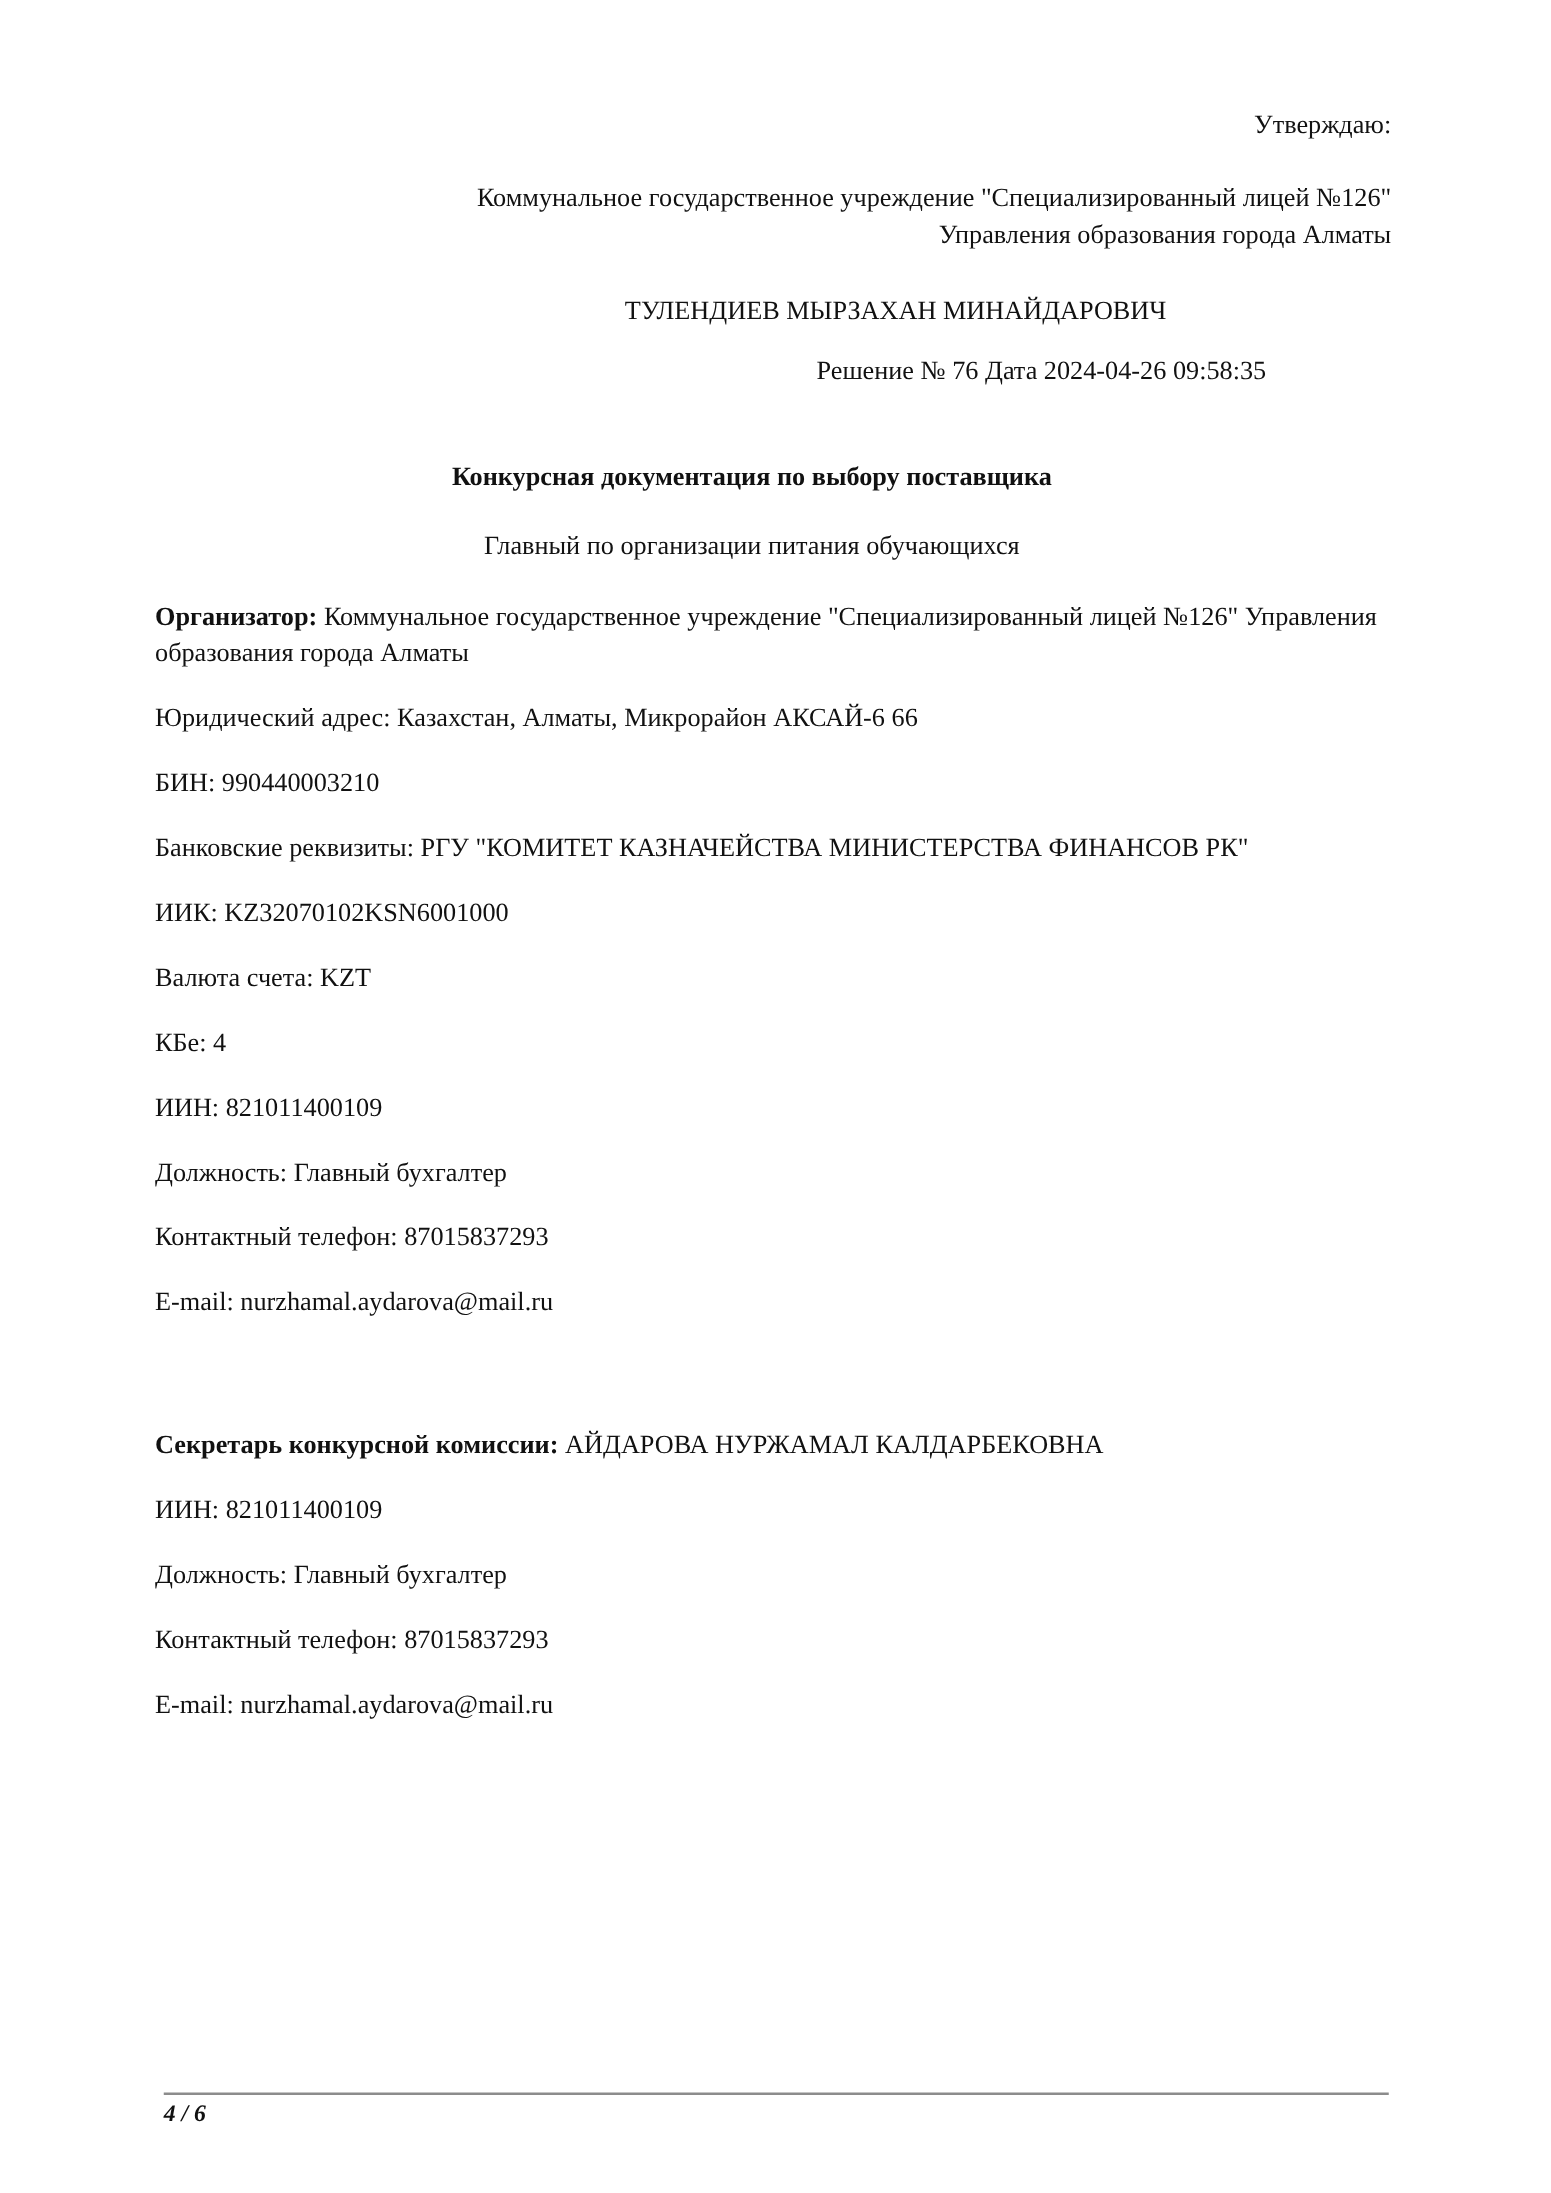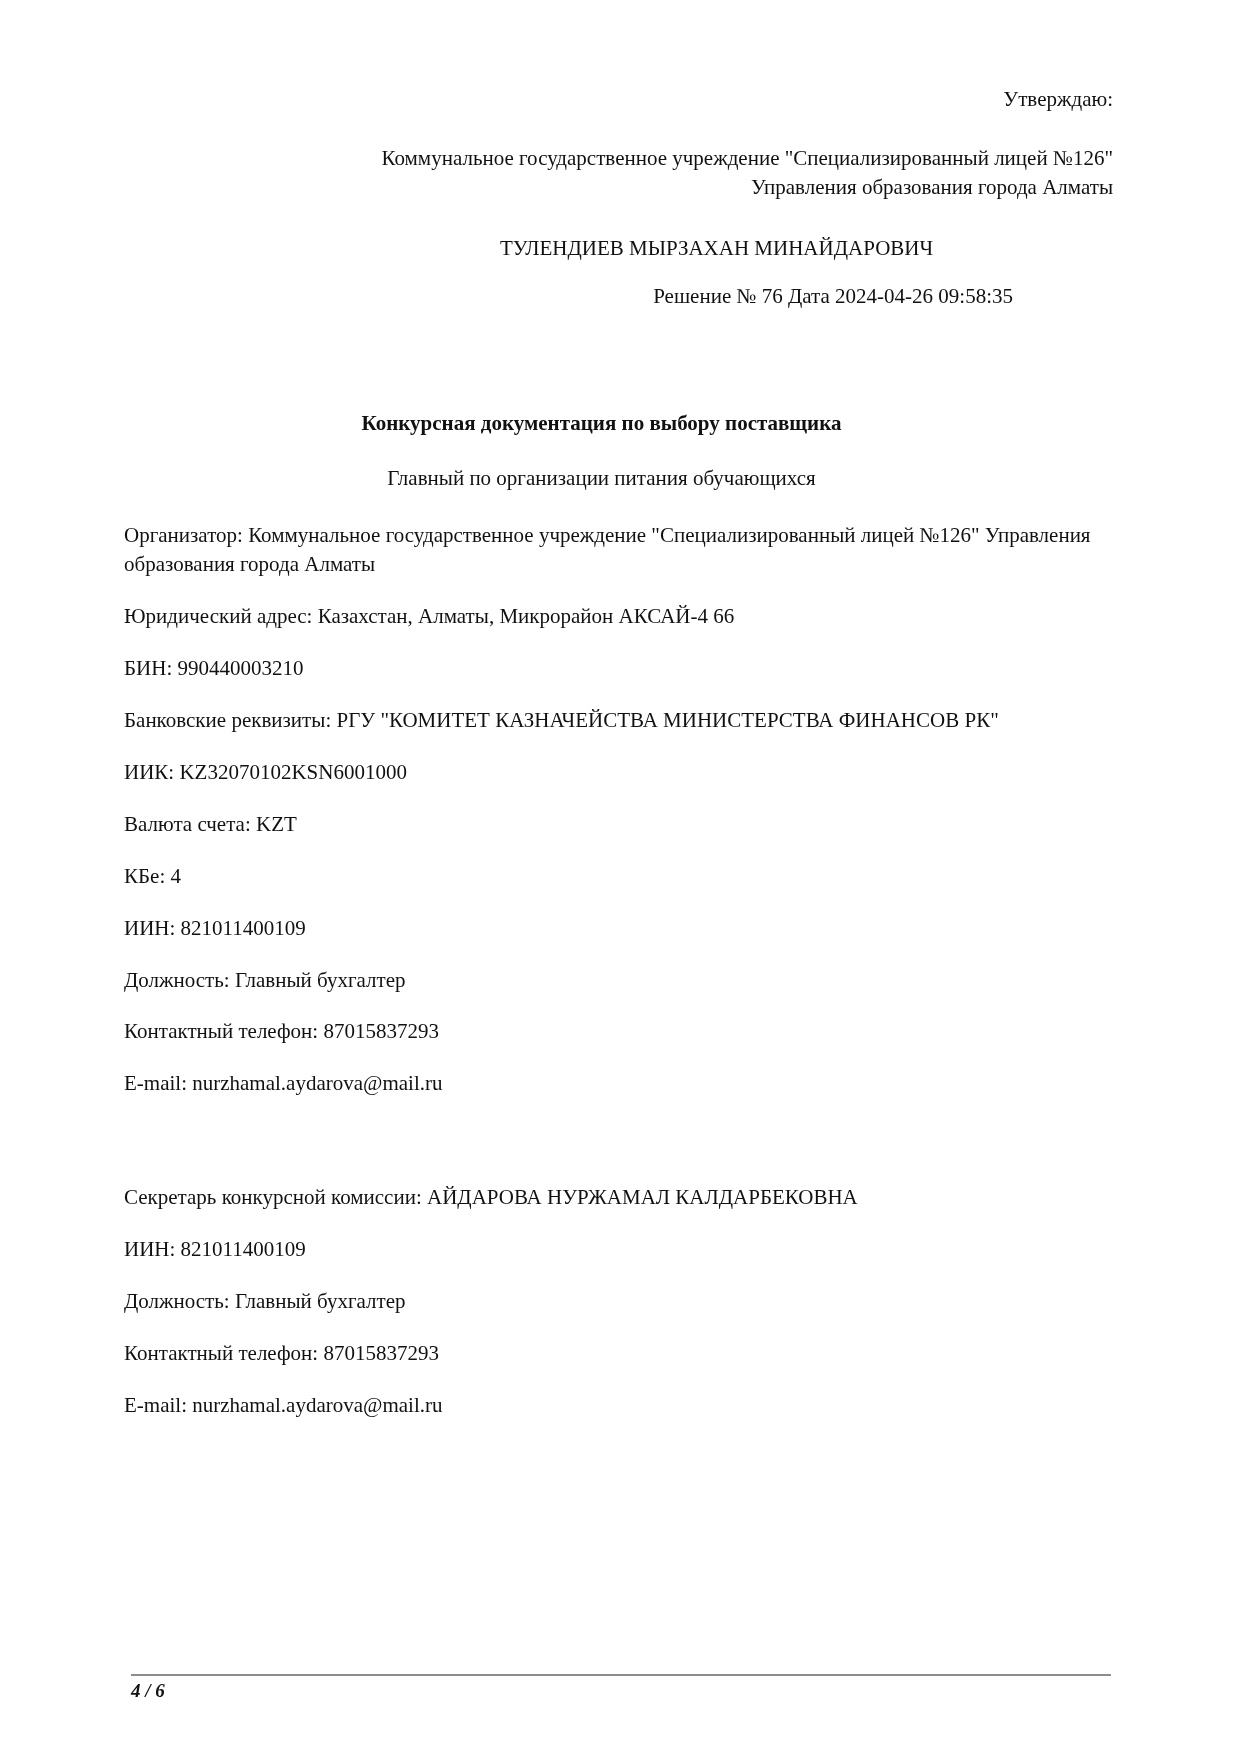--- a/index.html
+++ b/index.html
@@ -29,33 +29,33 @@
   }
   .approve-line { margin: 0 0 30px 0; }
   .org-name-line { margin: 0 0 32px 0; }
   .approver-line { margin: 0 0 19px 0; text-align: center; }
   .decision-line { margin: 0; padding-right: 100px; }
 
   
   .title-block {
     width: 955px;
     text-align: center;
-    margin-top: 98px;
+    margin-top: 56px;
   }
   .doc-title {
     font-size: 21px;
     font-weight: bold;
     margin: 0 0 26px 0;
   }
   .doc-subtitle { margin: 0 0 28px 0; }
 
   
   .body-block { max-width: 1077px; }
   .body-block p { margin: 0 0 23px 0; }
-  .label-bold { font-weight: normal; }
+  .label-bold { font-weight: bold; }
   .block-gap { height: 62px; }
 
   
   .footer {
     position: absolute;
     left: 87px;
     right: 86px;
     top: 1674px;
     border-top: 2px solid #8c8c8c;
     text-align: left;
@@ -83,21 +83,21 @@
 
   <div class="title-block">
     <p class="doc-title">Конкурсная документация по выбору поставщика</p>
     <p class="doc-subtitle">Главный по организации питания обучающихся</p>
   </div>
 
   <div class="body-block">
 
     <p><span class="label-bold">Организатор:</span><span> Коммунальное государственное учреждение "Специализированный лицей №126" Управления образования города Алматы</span></p>
 
-    <p>Юридический адрес: Казахстан, Алматы, Микрорайон АКСАЙ-4 66</p>
+    <p>Юридический адрес: Казахстан, Алматы, Микрорайон АКСАЙ-6 66</p>
 
     <p>БИН: 990440003210</p>
 
     <p>Банковские реквизиты: РГУ "КОМИТЕТ КАЗНАЧЕЙСТВА МИНИСТЕРСТВА ФИНАНСОВ РК"</p>
 
     <p>ИИК: KZ32070102KSN6001000</p>
 
 
     <p>Валюта счета: KZT</p>
 

